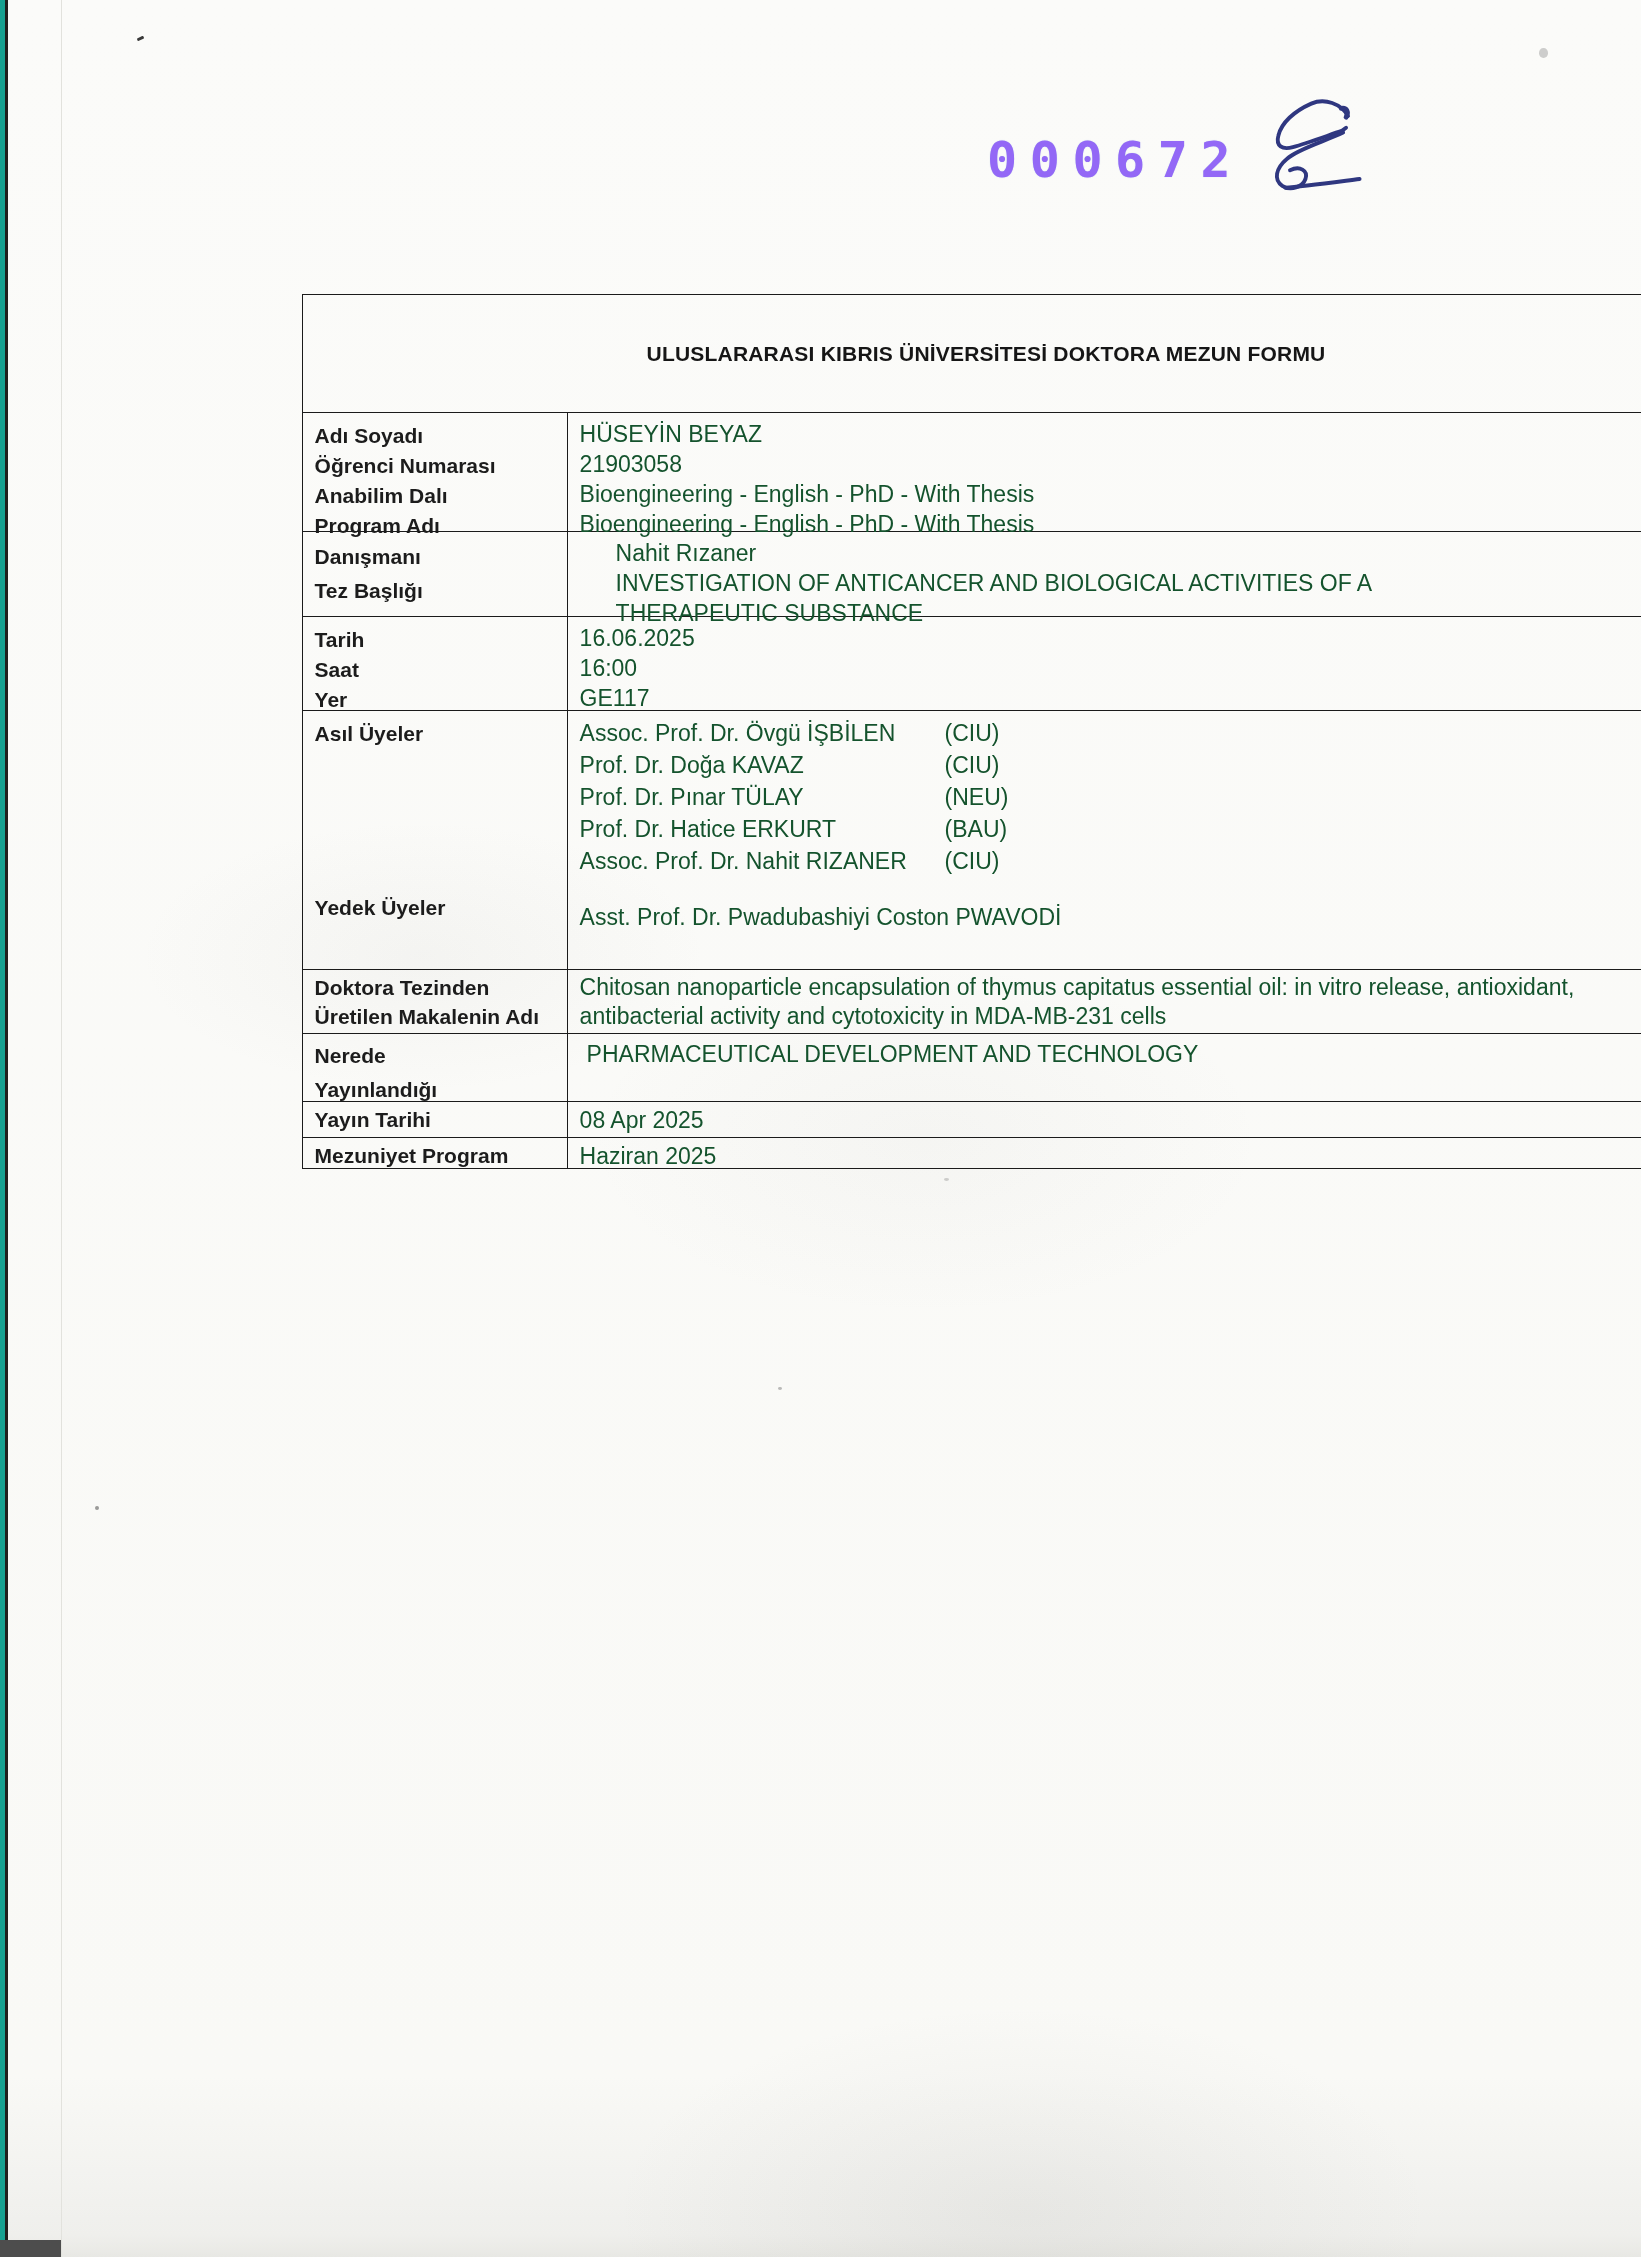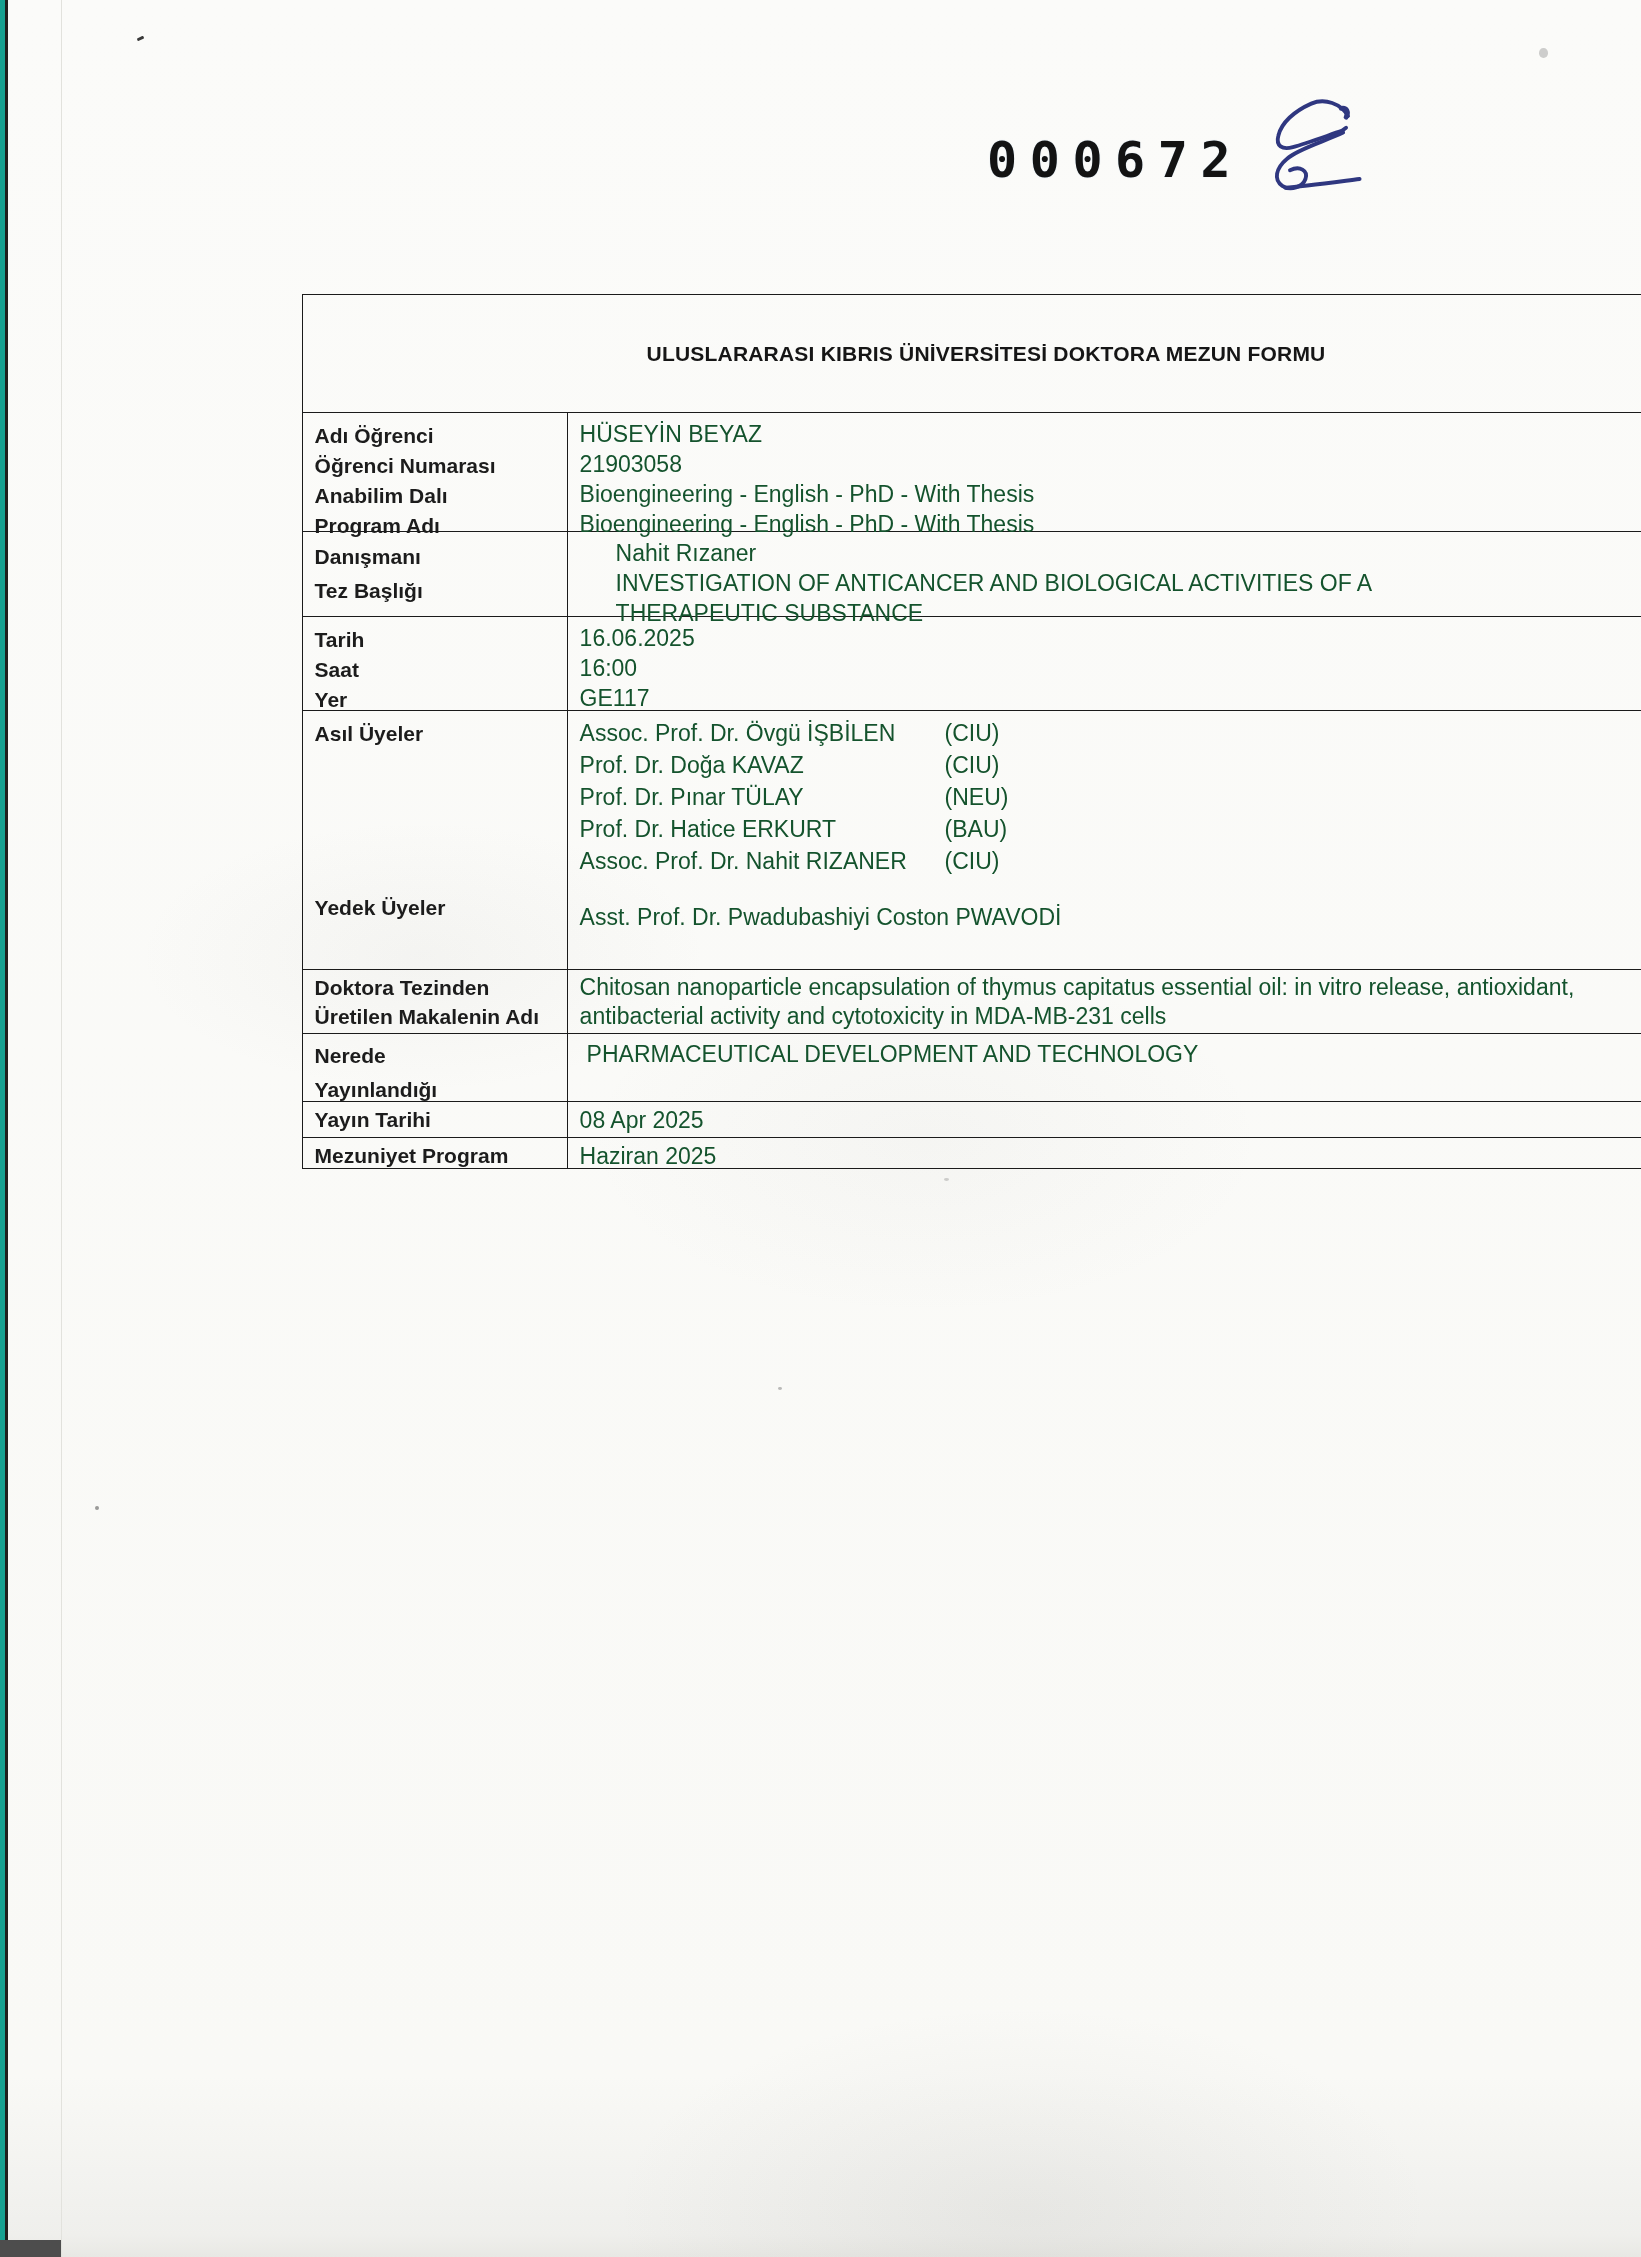--- a/index.html
+++ b/index.html
@@ -24,21 +24,21 @@
   }
   .corner-block{position:absolute;left:0;top:2240px;width:61px;height:17.4px;background:#4d4d4d;z-index:5;}
   .speck{position:absolute;border-radius:50%;}
 
   
   .stamp-number{
     position:absolute;left:987px;top:133px;
     font-family:"DejaVu Sans Mono",monospace;
     font-weight:bold;font-size:50px;line-height:54px;
     letter-spacing:12.6px;
-    color:#000000;opacity:.92;
+    color:#8b5cf6;opacity:.92;
     text-shadow:0 0 1px rgba(127,173,216,.55);
   }
   .signature{position:absolute;left:1232px;top:87px;width:145px;height:126px;}
 
   
   .form-table{
     position:absolute;left:302px;top:294px;width:1368px;
     border:1.9px solid #1b1b1b;
     background:rgba(255,255,255,0.0);
     box-sizing:border-box;
@@ -112,21 +112,21 @@
   </svg>
 
   <div class="form-table">
 
     <div class="row first title-row">
       <div class="form-title">ULUSLARARASI KIBRIS ÜNİVERSİTESİ DOKTORA MEZUN FORMU</div>
     </div>
 
     <div class="row h-r1">
       <div class="cell-label">
-        <div>Adı Öğrenci</div>
+        <div>Adı Soyadı</div>
         <div>Öğrenci Numarası</div>
         <div>Anabilim Dalı</div>
         <div>Program Adı</div>
       </div>
       <div class="cell-value">
         <div>HÜSEYİN BEYAZ</div>
         <div>21903058</div>
         <div>Bioengineering - English - PhD - With Thesis</div>
         <div>Bioengineering - English - PhD - With Thesis</div>
       </div>

